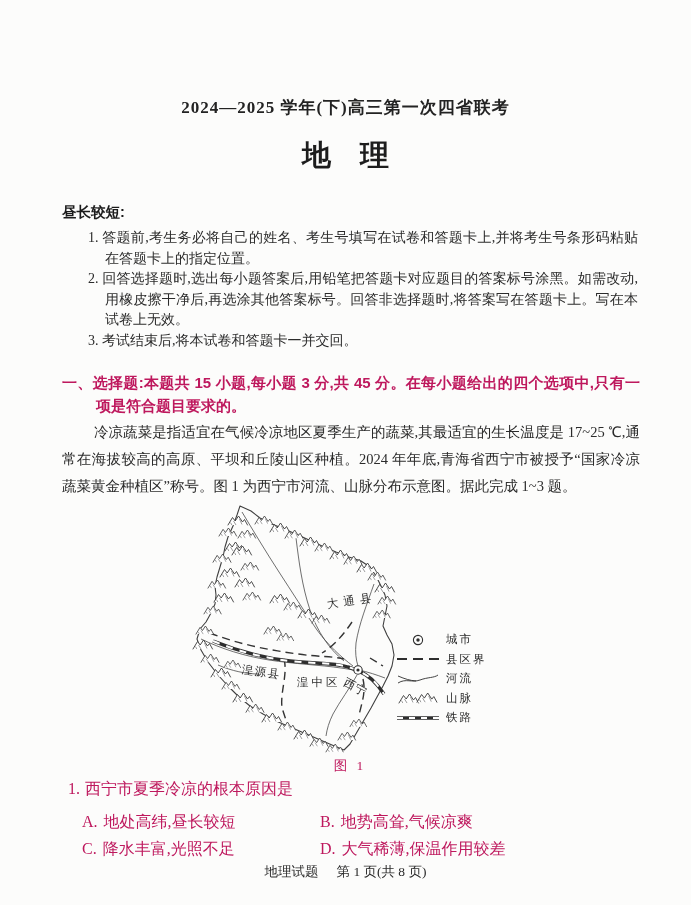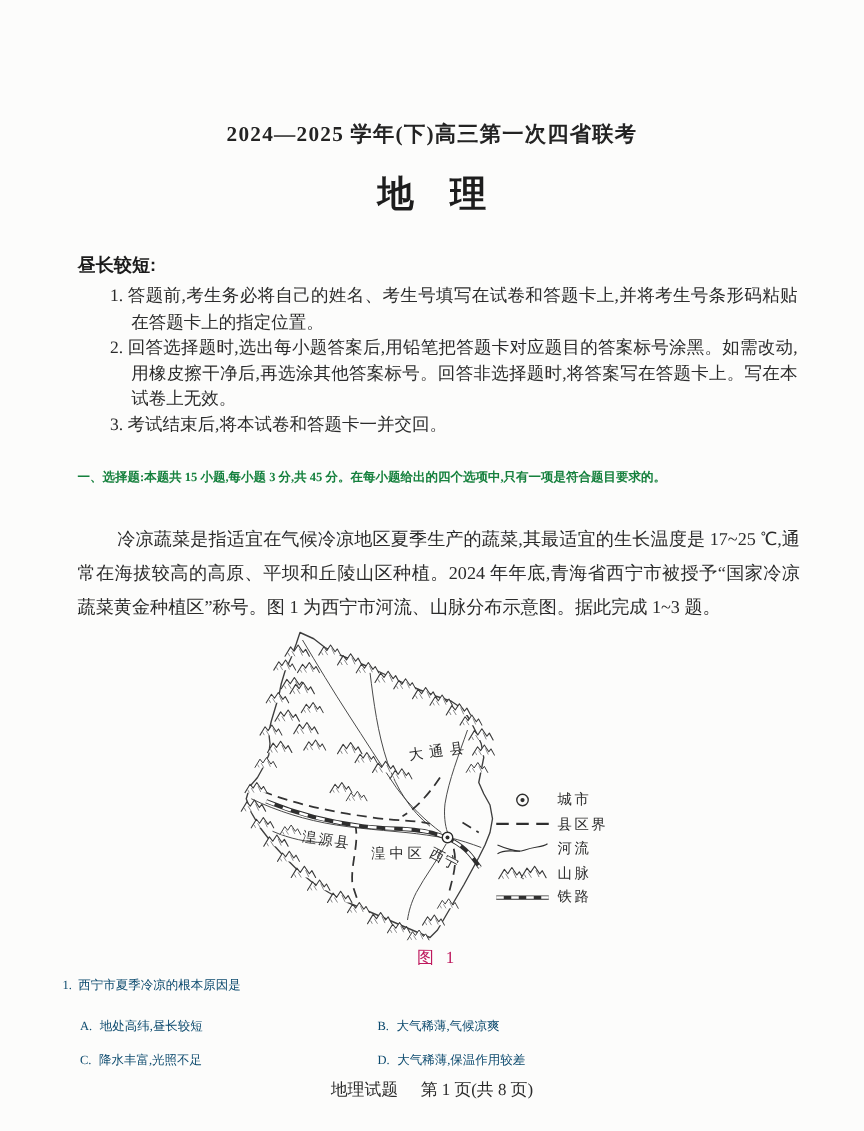--- a/index.html
+++ b/index.html
@@ -9,36 +9,36 @@
     font-family:"Liberation Serif",serif;
   }
   .abs{position:absolute;}
   .exam-title{top:96px;left:0;right:0;text-align:center;font-size:17px;font-weight:700;letter-spacing:1px;color:#232323;}
   .subject-title{top:136px;left:0;right:0;text-align:center;font-size:29px;font-weight:700;color:#1d1d1d;}
   .notice{top:203px;left:62px;width:576px;}
   .notice-heading{font-family:"Liberation Sans",sans-serif;font-weight:700;font-size:14.5px;color:#1b1b1b;}
   .notice-list{margin:6px 0 0 26px;padding:0;list-style:none;font-size:14px;line-height:20.5px;text-align:justify;}
   .notice-list li{padding-left:17px;text-indent:-17px;}
   .section-heading{top:372px;left:62px;width:578px;box-sizing:border-box;
-    font-family:Liberation Serif, serif;font-weight:700;font-size:10px;line-height:22.5px;color:#15803d;
+    font-family:Liberation Sans, sans-serif;font-weight:700;font-size:15px;line-height:22.5px;color:#be185d;
     padding-left:34px;text-indent:-34px;text-align:justify;}
   .passage{top:419px;left:62px;width:578px;font-size:14.5px;line-height:27px;text-indent:2.2em;text-align:justify;}
   .figure{top:498px;left:180px;width:340px;height:285px;}
   .map-svg{position:absolute;left:0;top:0;}
   .map-label{position:absolute;font-size:11.5px;color:#2c2c2c;white-space:nowrap;transform-origin:left top;}
   .lbl-datong{left:146px;top:99px;transform:rotate(-8deg);letter-spacing:5px;}
   .lbl-huangyuan{left:63px;top:164px;transform:rotate(8deg);letter-spacing:1.5px;}
   .lbl-huangzhong{left:117px;top:177px;letter-spacing:3px;}
   .lbl-xining{left:168px;top:177px;transform:rotate(28deg);letter-spacing:1px;}
   .legend{position:absolute;left:216px;top:132px;width:122px;}
   .legend-row{display:flex;align-items:center;height:19.5px;}
   .legend-sym{width:44px;flex:none;display:flex;justify-content:center;align-items:center;}
   .legend-label{font-size:11.5px;letter-spacing:2px;margin-left:6px;color:#2c2c2c;}
   .figure-caption{position:absolute;left:0;right:0;top:259px;text-align:center;font-size:13.5px;letter-spacing:3px;color:#be185d;}
-  .question{top:779px;left:50px;width:572px;font-size:10px;color:#0c4a6e;}
+  .question{top:779px;left:68px;width:572px;font-size:16px;color:#be185d;}
   .q-stem{line-height:20px;}
   .q-num{margin-right:5px;}
   .options{display:grid;grid-template-columns:238px auto;padding-left:14px;margin-top:9px;line-height:27px;}
   .opt-label{margin-right:6px;}
   .footer{top:863px;left:0;right:0;text-align:center;font-size:13.5px;color:#2b2b2b;}
   .footer .footer-page{margin-left:18px;}
 </style>
 </head>
 <body>
 
@@ -208,21 +208,21 @@
 
 <div class="abs question">
   <div class="q-stem">
     <span class="q-num">1.</span><span>西宁市夏季冷凉的根本原因是</span>
   </div>
   <div class="options">
     <div class="option">
       <span class="opt-label">A.</span><span>地处高纬,昼长较短</span>
     </div>
     <div class="option">
-      <span class="opt-label">B.</span><span>大气稀薄,气候凉爽</span>
+      <span class="opt-label">B.</span><span>地势高耸,气候凉爽</span>
     </div>
     <div class="option">
       <span class="opt-label">C.</span><span>降水丰富,光照不足</span>
     </div>
     <div class="option">
       <span class="opt-label">D.</span><span>大气稀薄,保温作用较差</span>
     </div>
   </div>
 </div>
 

